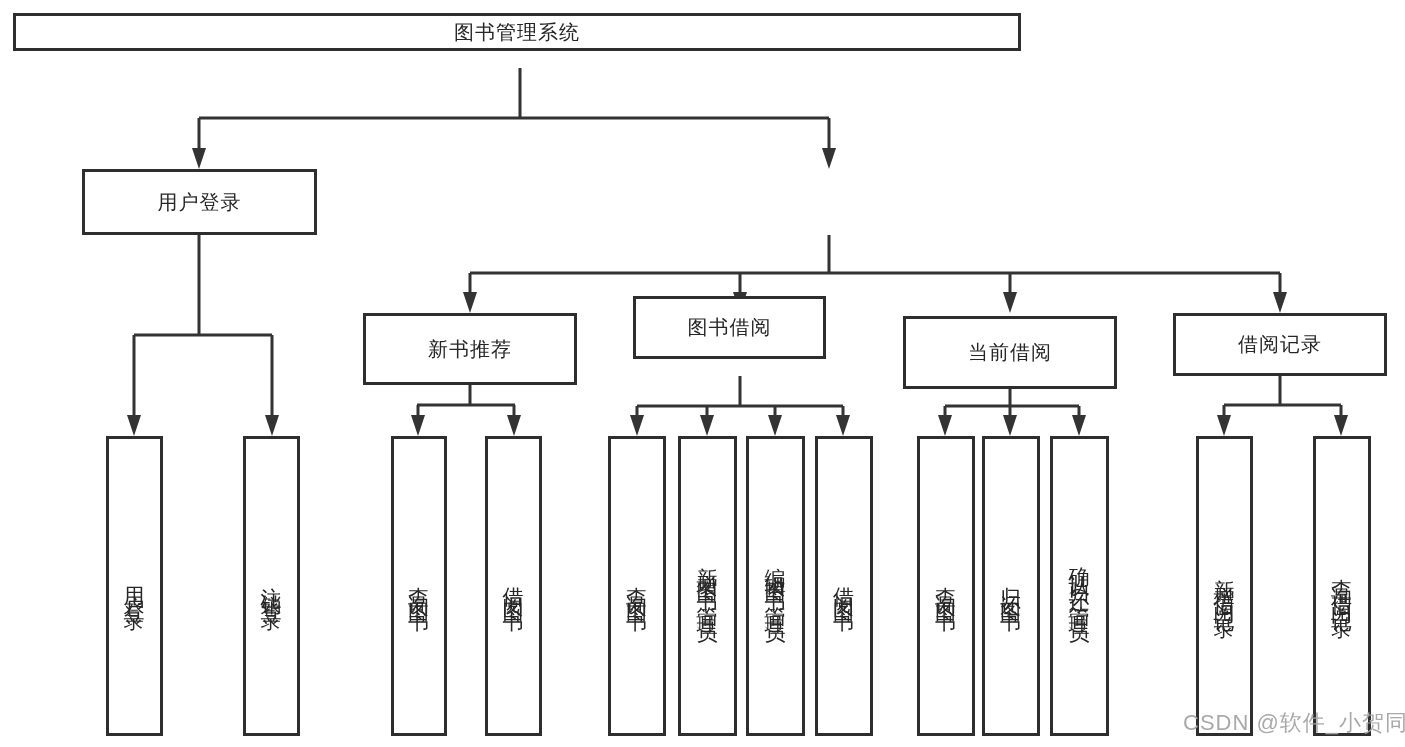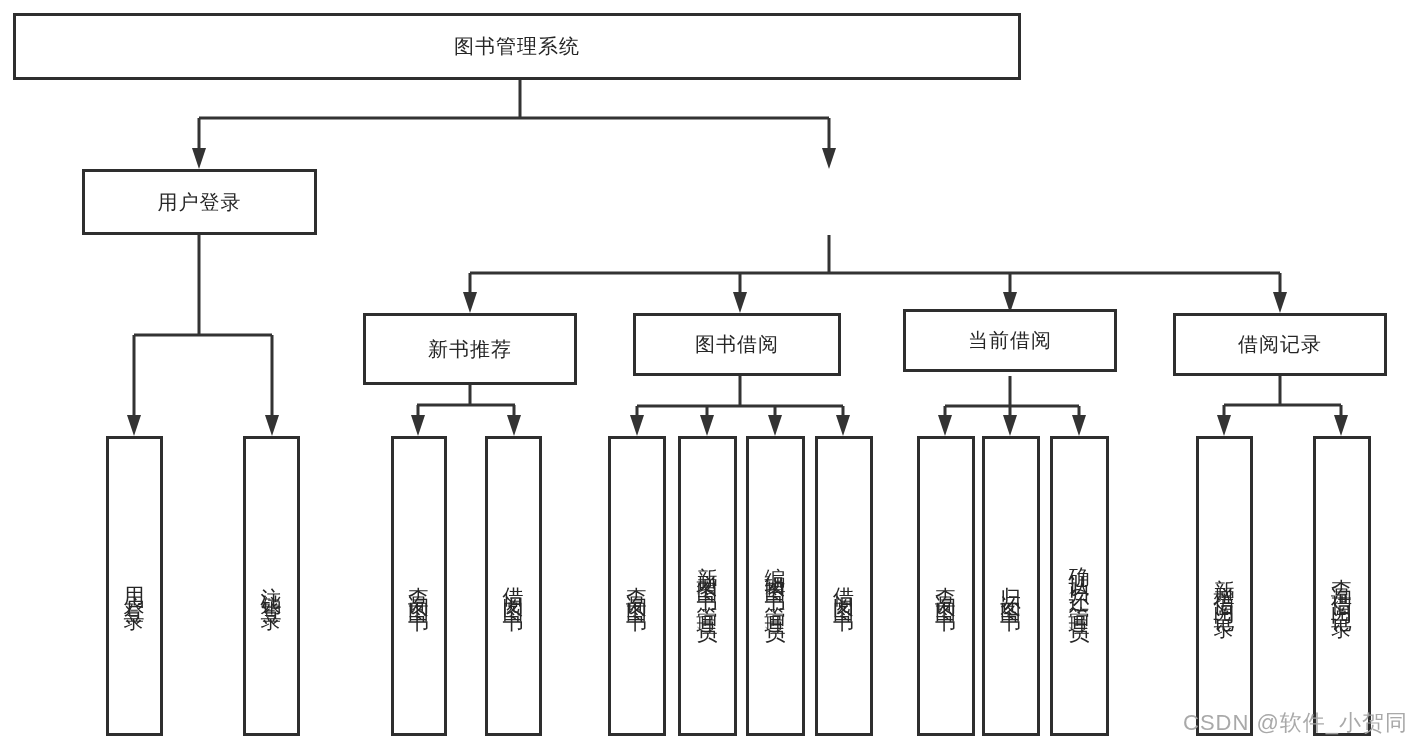--- a/index.html
+++ b/index.html
@@ -98,35 +98,35 @@
       <polygon points="768,415 782,415 775,436"></polygon>
       <polygon points="836,415 850,415 843,436"></polygon>
       <polygon points="938,415 952,415 945,436"></polygon>
       <polygon points="1003,415 1017,415 1010,436"></polygon>
       <polygon points="1072,415 1086,415 1079,436"></polygon>
       <polygon points="1217,415 1231,415 1224,436"></polygon>
       <polygon points="1334,415 1348,415 1341,436"></polygon>
     </g>
   </svg>
 
-  <div class="box box-h" style="left:13px; top:13px; width:1008px; height:67px;">
+  <div class="box box-h" style="left:13px; top:13px; width:1008px; height:38px;">
     <span>图书管理系统</span>
   </div>
 
   <div class="box box-h" style="left:82px; top:169px; width:235px; height:66px;">
     <span>用户登录</span>
   </div>
 
   <div class="box box-h" style="left:363px; top:313px; width:214px; height:72px;">
     <span>新书推荐</span>
   </div>
-  <div class="box box-h" style="left:633px; top:313px; width:208px; height:63px;">
+  <div class="box box-h" style="left:633px; top:296px; width:193px; height:63px;">
     <span>图书借阅</span>
   </div>
-  <div class="box box-h" style="left:903px; top:309px; width:214px; height:63px;">
+  <div class="box box-h" style="left:903px; top:316px; width:214px; height:73px;">
     <span>当前借阅</span>
   </div>
   <div class="box box-h" style="left:1173px; top:313px; width:214px; height:63px;">
     <span>借阅记录</span>
   </div>
 
   <div class="box box-v" style="left:106px; top:436px; width:57px; height:300px;">
     <span>用户登录</span>
   </div>
   <div class="box box-v" style="left:243px; top:436px; width:57px; height:300px;">

